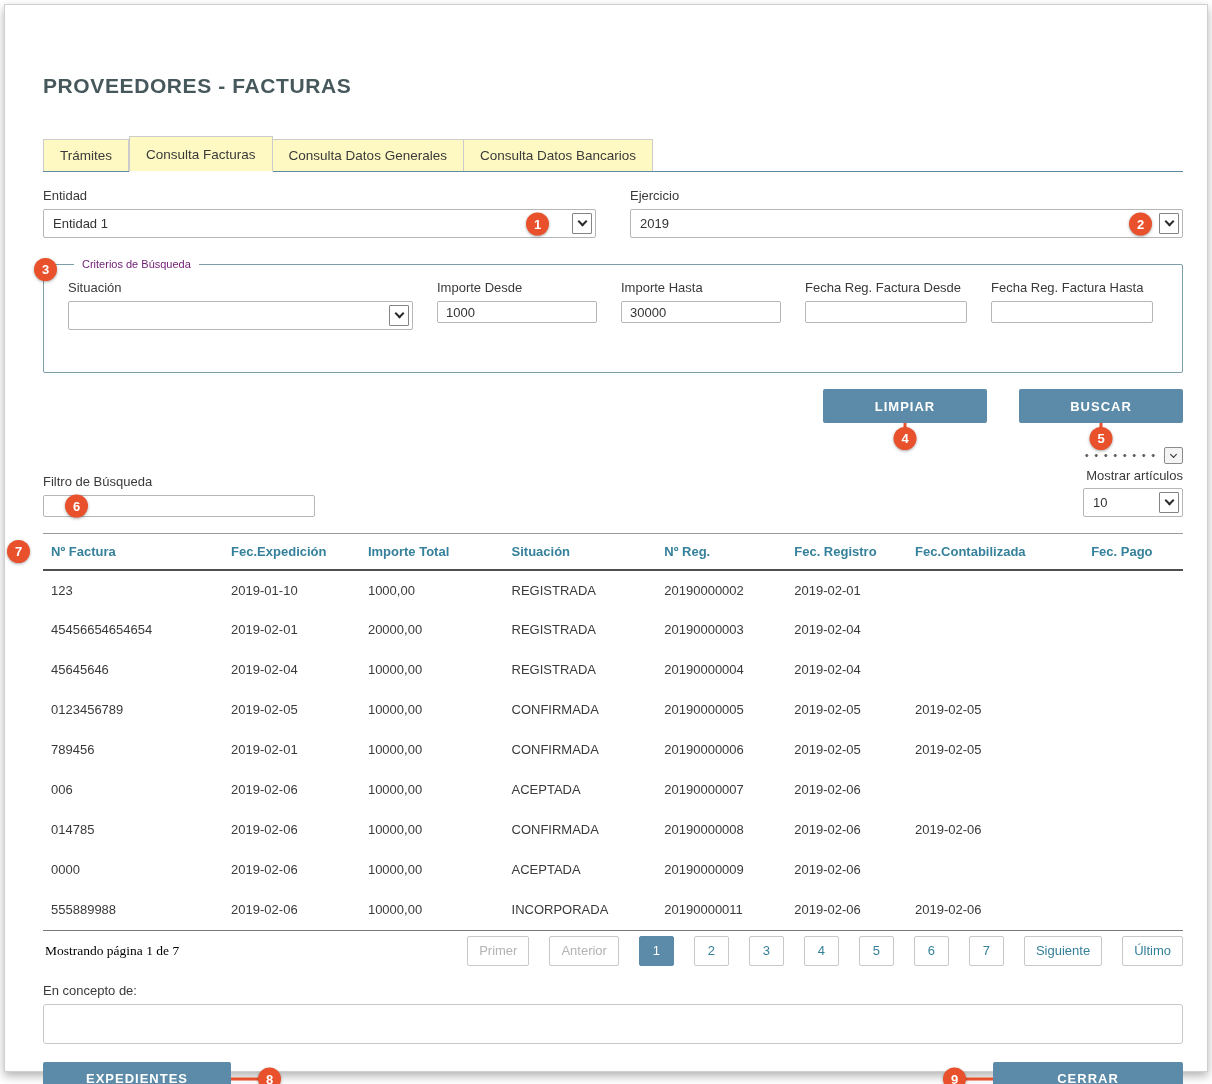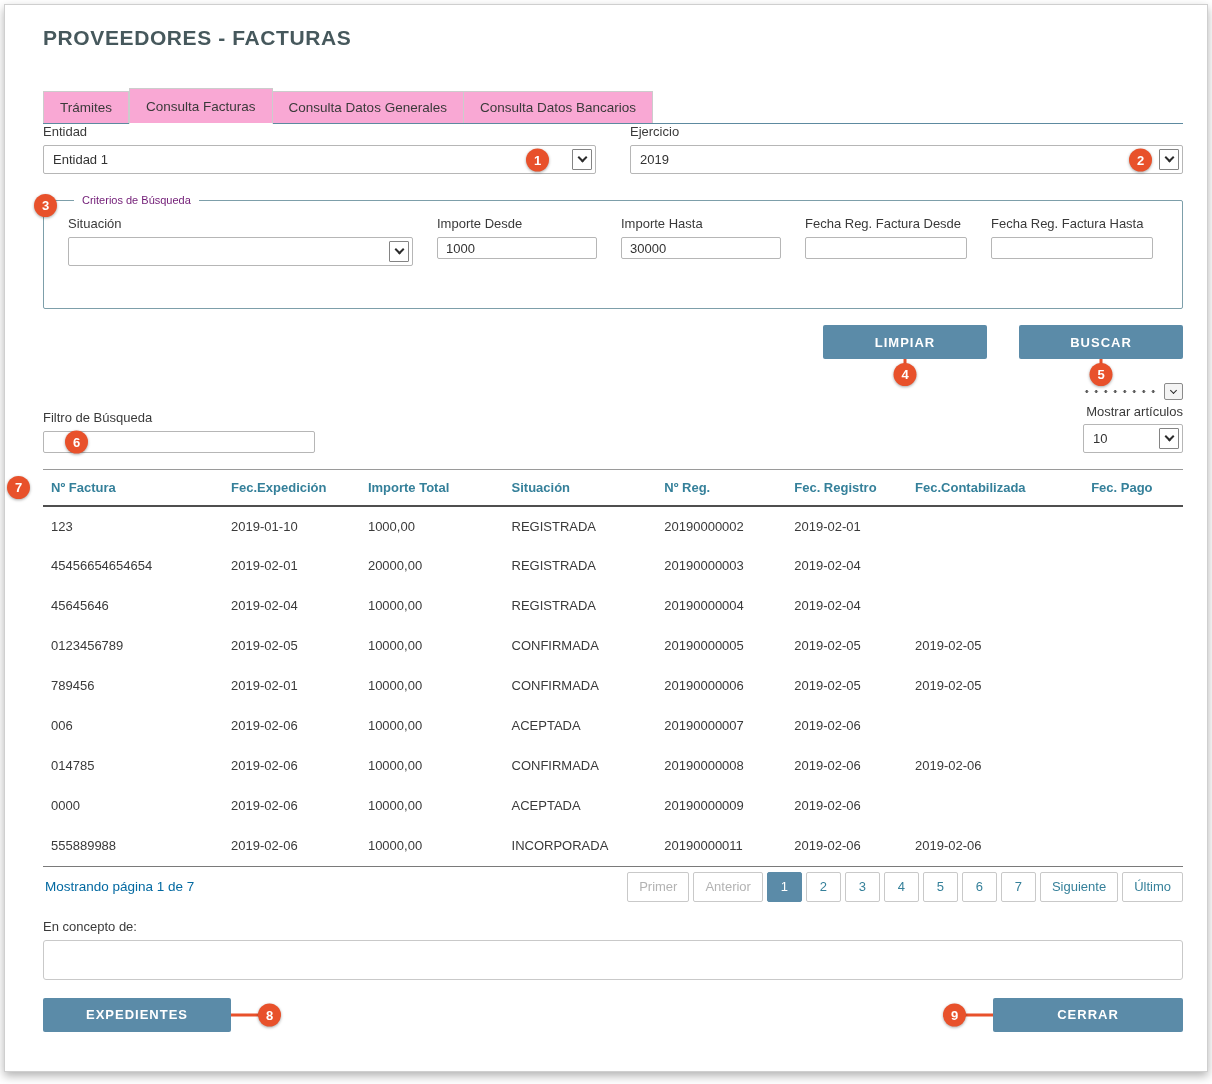--- a/index.html
+++ b/index.html
@@ -6,45 +6,45 @@
   html, body { width: 1212px; height: 1084px; background: #ffffff; overflow: hidden;
                font-family: "Liberation Sans", sans-serif; }
   .page {
     position: absolute; left: 4px; top: 4px; width: 1204px; height: 1068px;
     background: #fff; border: 1px solid #cfcfcf;
     box-shadow: 0 4px 9px rgba(0,0,0,0.30);
   }
   .content { padding: 20px 24px 0 38px; position: relative; }
 
   
-  .title { font-size: 21px; font-weight: bold; color: #46585c; letter-spacing: 0.6px; line-height: 26px; }
+  .title { font-size: 21px; font-weight: bold; color: #46585c; letter-spacing: 0.6px; line-height: 26px; margin-top: 48px; }
 
   
   .tabs { display: flex; align-items: flex-end; border-bottom: 1px solid #5d8aa0; margin-top: 20px; }
   .tab { height: 32px; padding: 0 16px; display: flex; align-items: center;
-         font-size: 13.5px; color: #3a3a3a; background: #f9a8d4;
+         font-size: 13.5px; color: #3a3a3a; background: #fef9c3;
          border: 1px solid #cccccc; border-bottom: none; cursor: pointer; }
   .tab + .tab { border-left: none; margin-top: 17px; }
   .tab.active { height: 36px; margin-bottom: -1px; border-bottom: 1px solid #fff;
                 border-left: 1px solid #cccccc; z-index: 2; }
 
   
   label.fld { display: block; font-size: 13px; color: #3a3a3a; margin-bottom: 6px; }
   .txt { height: 22px; width: 100%; border: 1px solid #b6b6b6; border-radius: 2px;
          padding: 4px 8px; font-size: 13px; color: #333; font-family: "Liberation Sans", sans-serif; }
   .select { position: relative; height: 29px; border: 1px solid #b6b6b6; border-radius: 2px;
             background: #fff; display: flex; align-items: center; padding: 0 30px 0 9px;
             font-size: 13px; color: #333; cursor: pointer; }
   .sel-btn { position: absolute; right: 3px; top: 3px; width: 20px; height: 21px;
              border: 1px solid #848484; border-radius: 1px; background: #fff;
              display: flex; align-items: center; justify-content: center; }
   .chev { width: 7px; height: 7px; border-right: 2px solid #2b2b2b; border-bottom: 2px solid #2b2b2b;
           transform: rotate(45deg); margin-top: -4px; }
 
-  .row1 { display: flex; gap: 34px; }
+  .row1 { display: flex; gap: 34px; margin-top: 16px; }
   .row1 .col { flex: 1; }
 
   
   fieldset.criterios { margin-top: 20px; border: 1px solid #7d9faa; border-radius: 2px;
                        padding: 10px 24px 42px 24px; position: relative; }
   fieldset.criterios legend { color: #701a75; font-size: 11px; padding: 0 8px; margin-left: 6px; }
   .crit-row { display: flex; gap: 24px; }
   .w-situacion { width: 345px; }
   .w-importe { width: 160px; }
   .w-fecha { width: 162px; }
@@ -76,23 +76,23 @@
   table.grid { width: 100%; border-collapse: collapse; table-layout: fixed; }
   table.grid th { height: 36px; text-align: left; font-size: 13px; font-weight: bold;
                   color: #35809a; border-top: 1px solid #9a9a9a; border-bottom: 2px solid #4f4f4f;
                   padding: 0 6px 0 8px; cursor: pointer; }
   table.grid th.center, table.grid td.center { text-align: center; }
   table.grid td { height: 40px; font-size: 13px; color: #3a3a3a; padding: 0 6px 0 8px; }
 
   
   .pagination-bar { display: flex; justify-content: space-between; align-items: center;
                     border-top: 1px solid #7a7a7a; padding: 5px 0 5px 0; }
-  .pg-info { font-size: 13.5px; color: #0369a1; padding-left: 2px; }
+  .pg-info { font-size: 13.5px; color: #000000; padding-left: 2px; font-family: Liberation Serif, serif; }
   .pg-buttons { display: flex; }
-  .pg { min-width: 35px; height: 30px; padding: 0 11px; margin-left: 4px;
+  .pg { min-width: 35px; height: 30px; padding: 0 11px; margin-left: 20px;
         border: 1px solid #c9c9c9; border-radius: 2px; background: #fff;
         color: #35809a; font-size: 13px; cursor: pointer; font-family: "Liberation Sans", sans-serif; }
   .pg.disabled { color: #b3b3b3; cursor: default; }
   .pg.active { background: #5b8ba8; border-color: #5b8ba8; color: #fff; }
 
   
   .concepto-label { display: block; font-size: 13px; color: #3a3a3a; margin: 12px 0 6px 0; }
   .concepto-textarea { width: 100%; height: 40px; border: 1px solid #c9c9c9; border-radius: 3px;
                        resize: none; padding: 6px 8px; font-size: 13px;
                        font-family: "Liberation Sans", sans-serif; }

